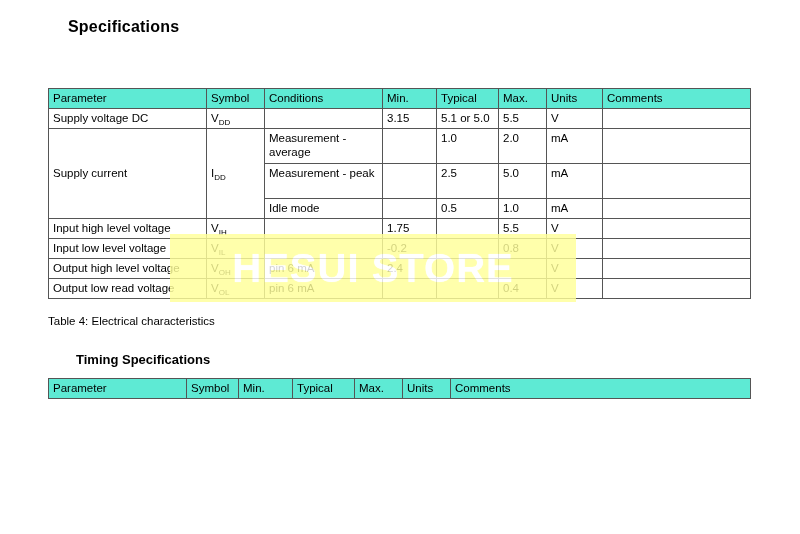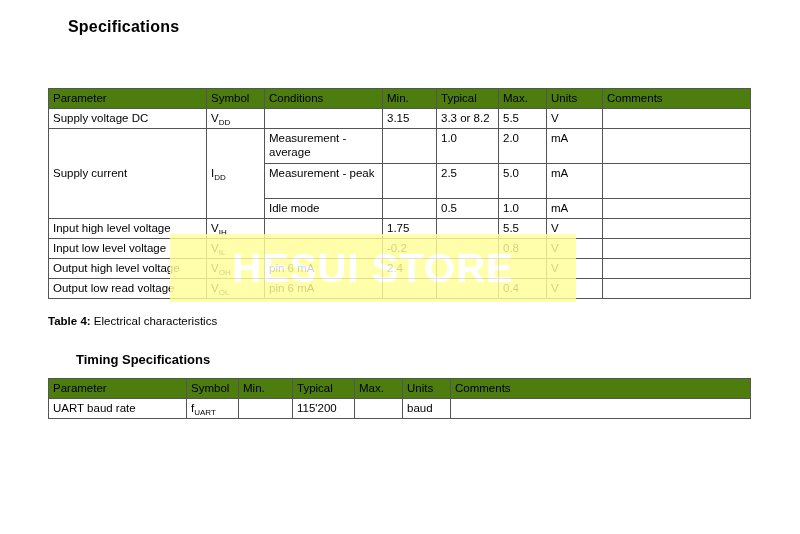--- a/index.html
+++ b/index.html
@@ -49,38 +49,38 @@
   table.spec td, table.spec th {
     border: 1px solid #555;
     padding: 2px 4px;
     vertical-align: top;
     text-align: left;
     font-weight: normal;
     line-height: 1.25;
     height: 15px;
   }
   table.spec thead td {
-    background: #4d7c0f;
+    background: #5eead4;
     font-weight: normal;
   }
   .tbl-electrical {
     left: 48px;
     top: 88px;
     width: 702px;
   }
   .tbl-timing {
     left: 48px;
     top: 378px;
     width: 702px;
   }
   .caption {
     position: absolute;
     font-size: 11.5px;
   }
-  .caption b { font-weight: bold; text-align: center; }
+  .caption b { font-weight: normal; text-align: center; }
   .cap-electrical { left: 48px; top: 315px; }
   .cap-timing { left: 48px; top: 507px; }
 
   sub {
     font-size: 8px;
     vertical-align: baseline;
     position: relative;
     top: 3px;
   }
   sup {
@@ -142,21 +142,21 @@
         <td>Units</td>
         <td>Comments</td>
       </tr>
     </thead>
     <tbody>
       <tr>
         <td>Supply voltage DC</td>
         <td><span>V</span><sub>DD</sub></td>
         <td></td>
         <td>3.15</td>
-        <td>3.3 or 8.2</td>
+        <td>5.1 or 5.0</td>
         <td>5.5</td>
         <td>V</td>
         <td></td>
       </tr>
       <tr>
         <td rowspan="3" style="vertical-align:middle">Supply current</td>
         <td rowspan="3" style="vertical-align:middle"><span>I</span><sub>DD</sub></td>
         <td style="height:30px">Measurement - average</td>
         <td></td>
         <td>1.0</td>
@@ -245,29 +245,20 @@
         <td>Parameter</td>
         <td>Symbol</td>
         <td>Min.</td>
         <td>Typical</td>
         <td>Max.</td>
         <td>Units</td>
         <td>Comments</td>
       </tr>
     </thead>
     <tbody>
-      <tr>
-        <td><span>UART baud rate</span><sup></sup><span></span></td>
-        <td><span>f</span><sub>UART</sub></td>
-        <td></td>
-        <td>115'200</td>
-        <td></td>
-        <td>baud</td>
-        <td></td>
-      </tr>
     </tbody>
   </table>
 
 
   <div class="watermark">
     <span class="watermark-text">HESUI STORE</span>
   </div>
 
 </div>
 

